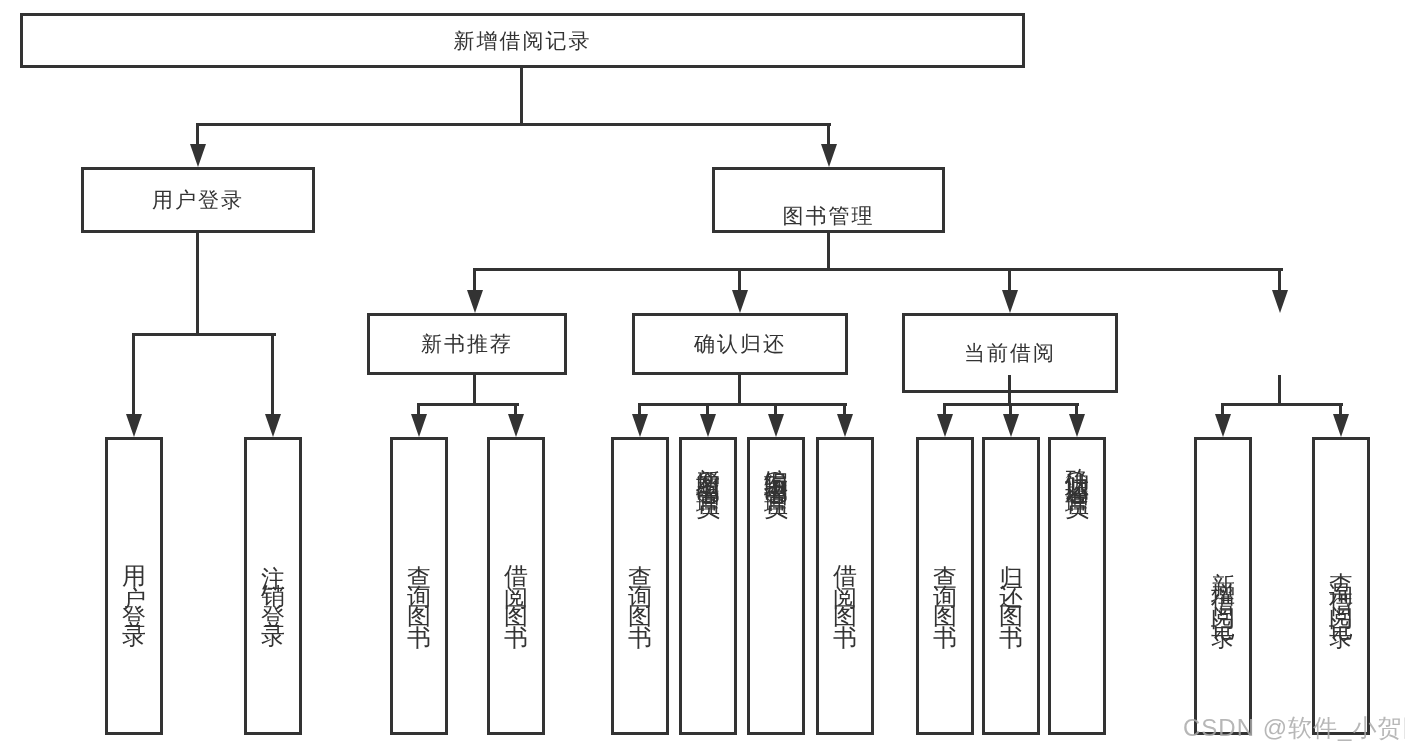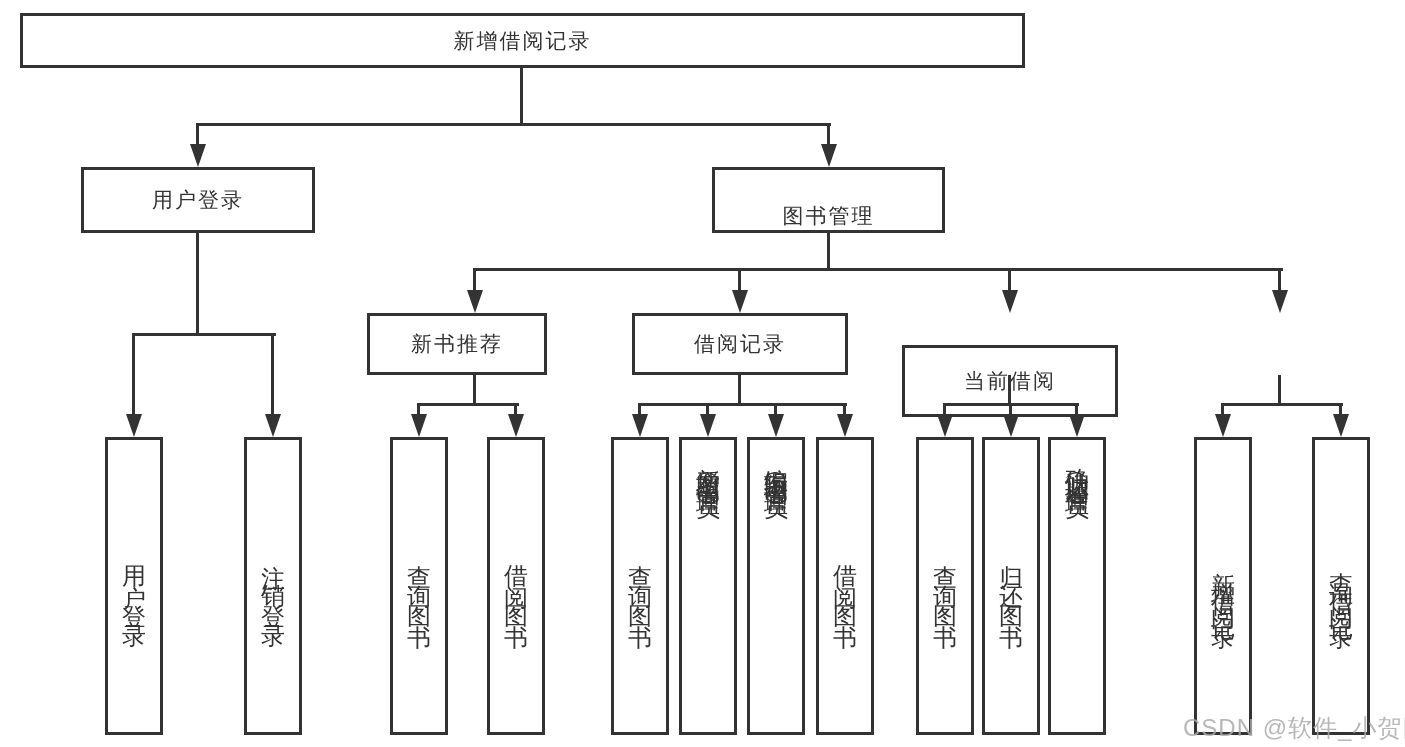--- a/index.html
+++ b/index.html
@@ -88,27 +88,27 @@
   <div class="line" style="left:473px;top:268px;width:810px;height:3px;"></div>
   <div class="line" style="left:473px;top:268px;width:3px;height:26px;"></div>
   <div class="arrow" style="left:467px;top:290px;"></div>
   <div class="line" style="left:738px;top:268px;width:3px;height:26px;"></div>
   <div class="arrow" style="left:732px;top:290px;"></div>
   <div class="line" style="left:1008px;top:268px;width:3px;height:26px;"></div>
   <div class="arrow" style="left:1002px;top:290px;"></div>
   <div class="line" style="left:1278px;top:268px;width:3px;height:26px;"></div>
   <div class="arrow" style="left:1272px;top:290px;"></div>
 
-  <div class="box" style="left:367px;top:313px;width:180px;height:62px;">
+  <div class="box" style="left:367px;top:313px;width:200px;height:62px;">
     <span class="h-label">新书推荐</span>
   </div>
   <div class="box" style="left:632px;top:313px;width:216px;height:62px;">
-    <span class="h-label">借阅记录</span>
+    <span class="h-label">确认归还</span>
   </div>
-  <div class="box" style="left:902px;top:313px;width:216px;height:72px;margin-top:32px;">
+  <div class="box" style="left:902px;top:313px;width:216px;height:80px;">
     <span class="h-label">当前借阅</span>
   </div>
 
   <div class="line" style="left:473px;top:375px;width:3px;height:31px;"></div>
   <div class="line" style="left:417px;top:403px;width:102px;height:3px;"></div>
   <div class="line" style="left:417px;top:403px;width:3px;height:14px;"></div>
   <div class="arrow" style="left:411px;top:414px;"></div>
   <div class="line" style="left:514px;top:403px;width:3px;height:14px;"></div>
   <div class="arrow" style="left:508px;top:414px;"></div>
 

